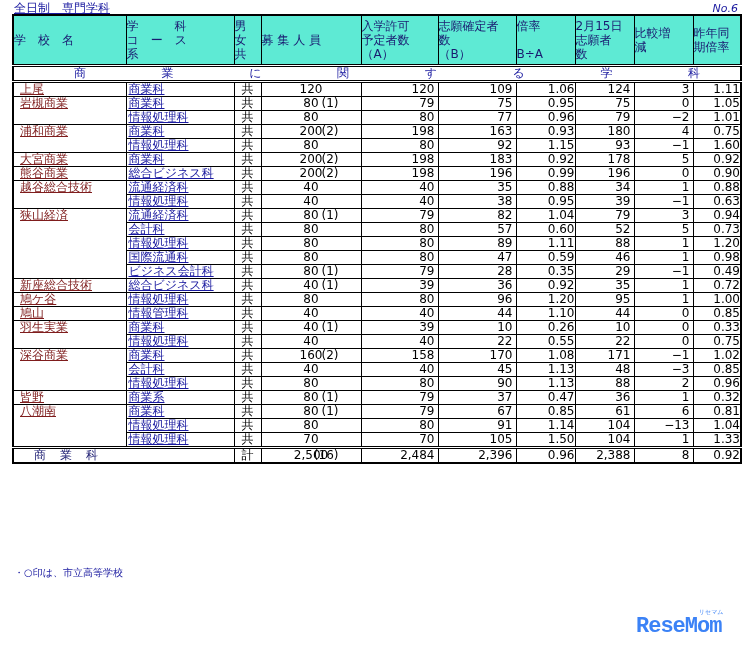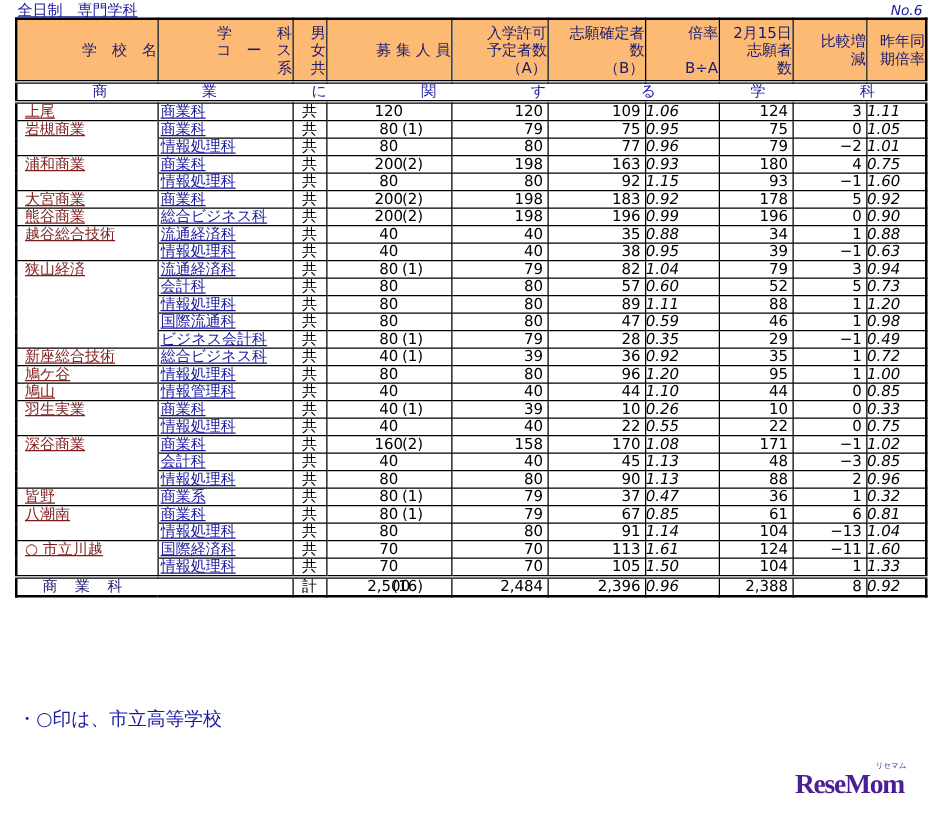--- a/index.html
+++ b/index.html
@@ -3,38 +3,38 @@
 <meta charset="utf-8">
 <style>
   html, body { margin:0; padding:0; background:#ffffff; }
   body { width:748px; height:652px; position:relative; overflow:hidden;
          font-family: "DejaVu Sans", "Liberation Sans", sans-serif; color:#000; }
   .title { position:absolute; left:14px; top:0px; font-size:12px; color:#1a1aa0; letter-spacing:0px;text-decoration:underline; }
   .pageno { position:absolute; right:10px; top:2px; font-size:11px; color:#1a1aa0;font-style:italic; }
   table.main { position:absolute; left:12px; top:14px; border-collapse:collapse;
                border:2px solid #000; table-layout:fixed; width:728px; }
   table.main td, table.main th { border:1px solid #000; padding:0; font-size:12px; line-height:13px; height:13px; overflow:hidden; white-space:nowrap; }
-  th { background:#fdba74; font-weight:normal; color:#1a1a70; text-align:right; vertical-align:middle; }
+  th { background:#5eead4; font-weight:normal; color:#1a1a70; text-align:left; vertical-align:middle; }
   thead th { height:48px !important; line-height:14px !important; }
   thead tr { border-bottom:3px double #000; }
   .section td { height:13px; background:#fff; color:#1a1aa0; border-bottom:3px double #000 !important; }
   .section .sectext { display:flex; justify-content:space-between; padding:0 40px 0 60px; }
   .school { color:#7f1d1d; padding-left:6px !important; border-bottom:none !important; border-top:none !important;text-decoration:underline; }
   .school.first { border-top:1px solid #000 !important; }
   .course { color:#1a1aa0; padding-left:2px !important; text-decoration:underline; }
   .gender { text-align:center; }
   .cap { text-align:center; position:relative; }
   .cap .paren { position:absolute; right:22px; top:0; }
   .num { text-align:right; padding-right:3px !important; }
-  .ratio { text-align:left;font-style:italic; }
+  .ratio { text-align:right; }
   .total td { border-top:3px double #000 !important; }
   .total .label { color:#1a1a70; padding-left:20px !important; letter-spacing:14px; }
-  .note { position:absolute; left:14px; top:566px; font-size:15px; color:#1a1aa0; }
-  .logo { position:absolute; left:636px; top:614px; font-size:22px; font-weight:bold; color:#4c1d95;
-          font-family: Liberation Serif, serif; letter-spacing:-1px; }
+  .note { position:absolute; left:14px; top:566px; font-size:10px; color:#1a1aa0; }
+  .logo { position:absolute; left:636px; top:614px; font-size:22px; font-weight:bold; color:#3b82f6;
+          font-family: Liberation Mono, monospace; letter-spacing:-1px; }
   .logo small { position:absolute; right:-2px; top:-6px; font-size:6px; font-weight:normal; letter-spacing:0; }
 </style>
 </head>
 <body>
 
 <div class="title">全日制　専門学科</div>
 <div class="pageno">No.6</div>
 
 <table class="main">
   <colgroup>
@@ -372,32 +372,20 @@
         <td class="gender">共</td>
         <td class="cap"><span>80</span><span class="paren"></span></td>
         <td class="num">80</td>
         <td class="num">91</td>
         <td class="ratio">1.14</td>
         <td class="num">104</td>
         <td class="num">−13</td>
         <td class="ratio">1.04</td>
       </tr>
       <tr>
-        <td class="school first">○ 市立川越</td>
-        <td class="course">国際経済科</td>
-        <td class="gender">共</td>
-        <td class="cap"><span>70</span><span class="paren"></span></td>
-        <td class="num">70</td>
-        <td class="num">113</td>
-        <td class="ratio">1.61</td>
-        <td class="num">124</td>
-        <td class="num">−11</td>
-        <td class="ratio">1.60</td>
-      </tr>
-      <tr>
         <td class="school"></td>
         <td class="course">情報処理科</td>
         <td class="gender">共</td>
         <td class="cap"><span>70</span><span class="paren"></span></td>
         <td class="num">70</td>
         <td class="num">105</td>
         <td class="ratio">1.50</td>
         <td class="num">104</td>
         <td class="num">1</td>
         <td class="ratio">1.33</td>

